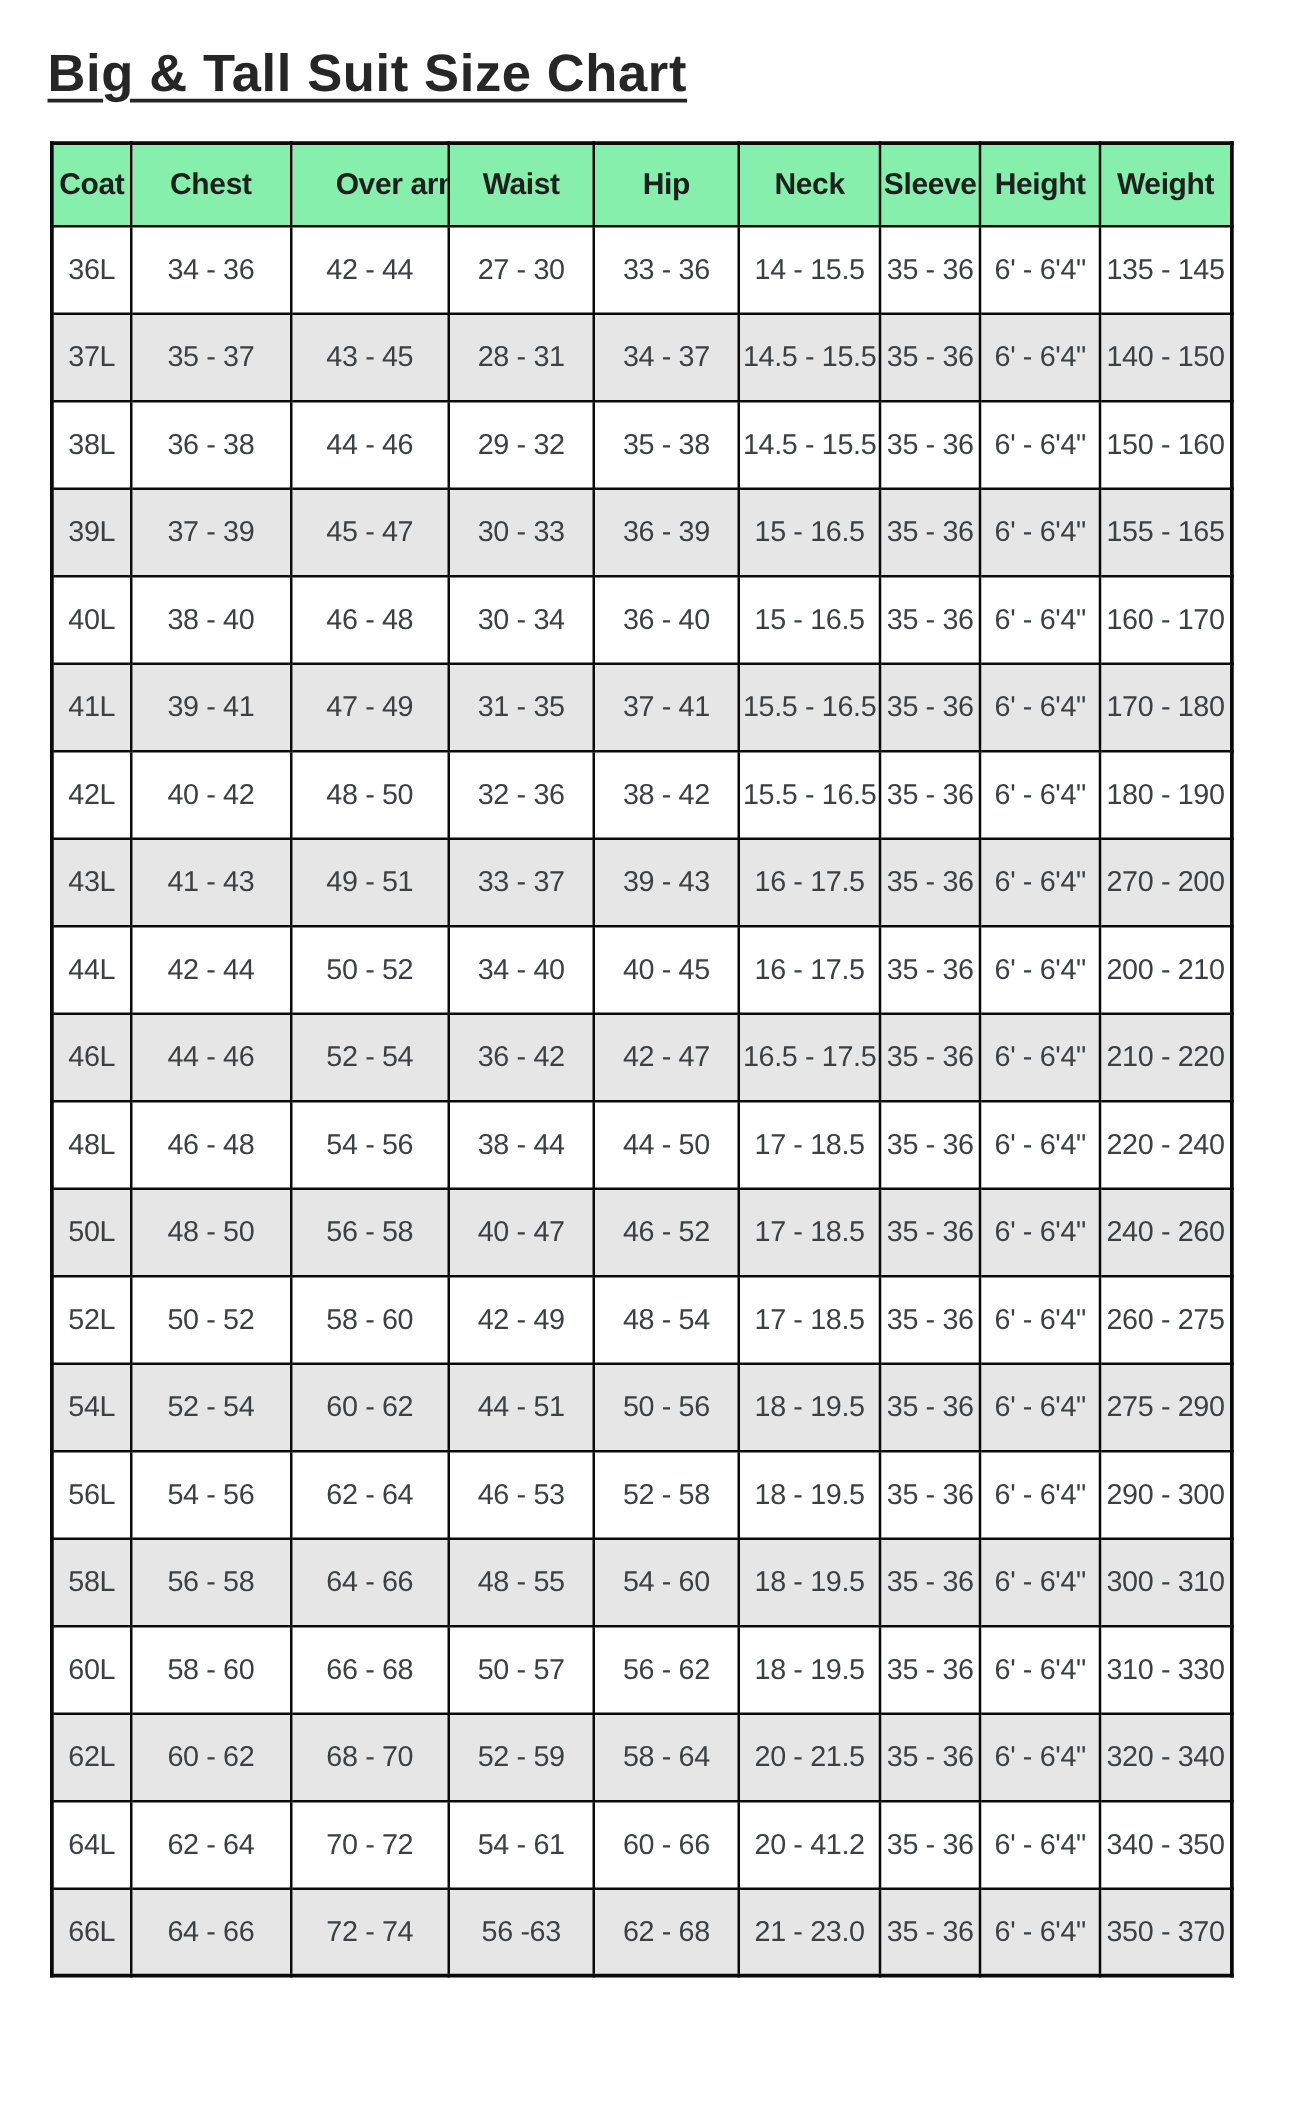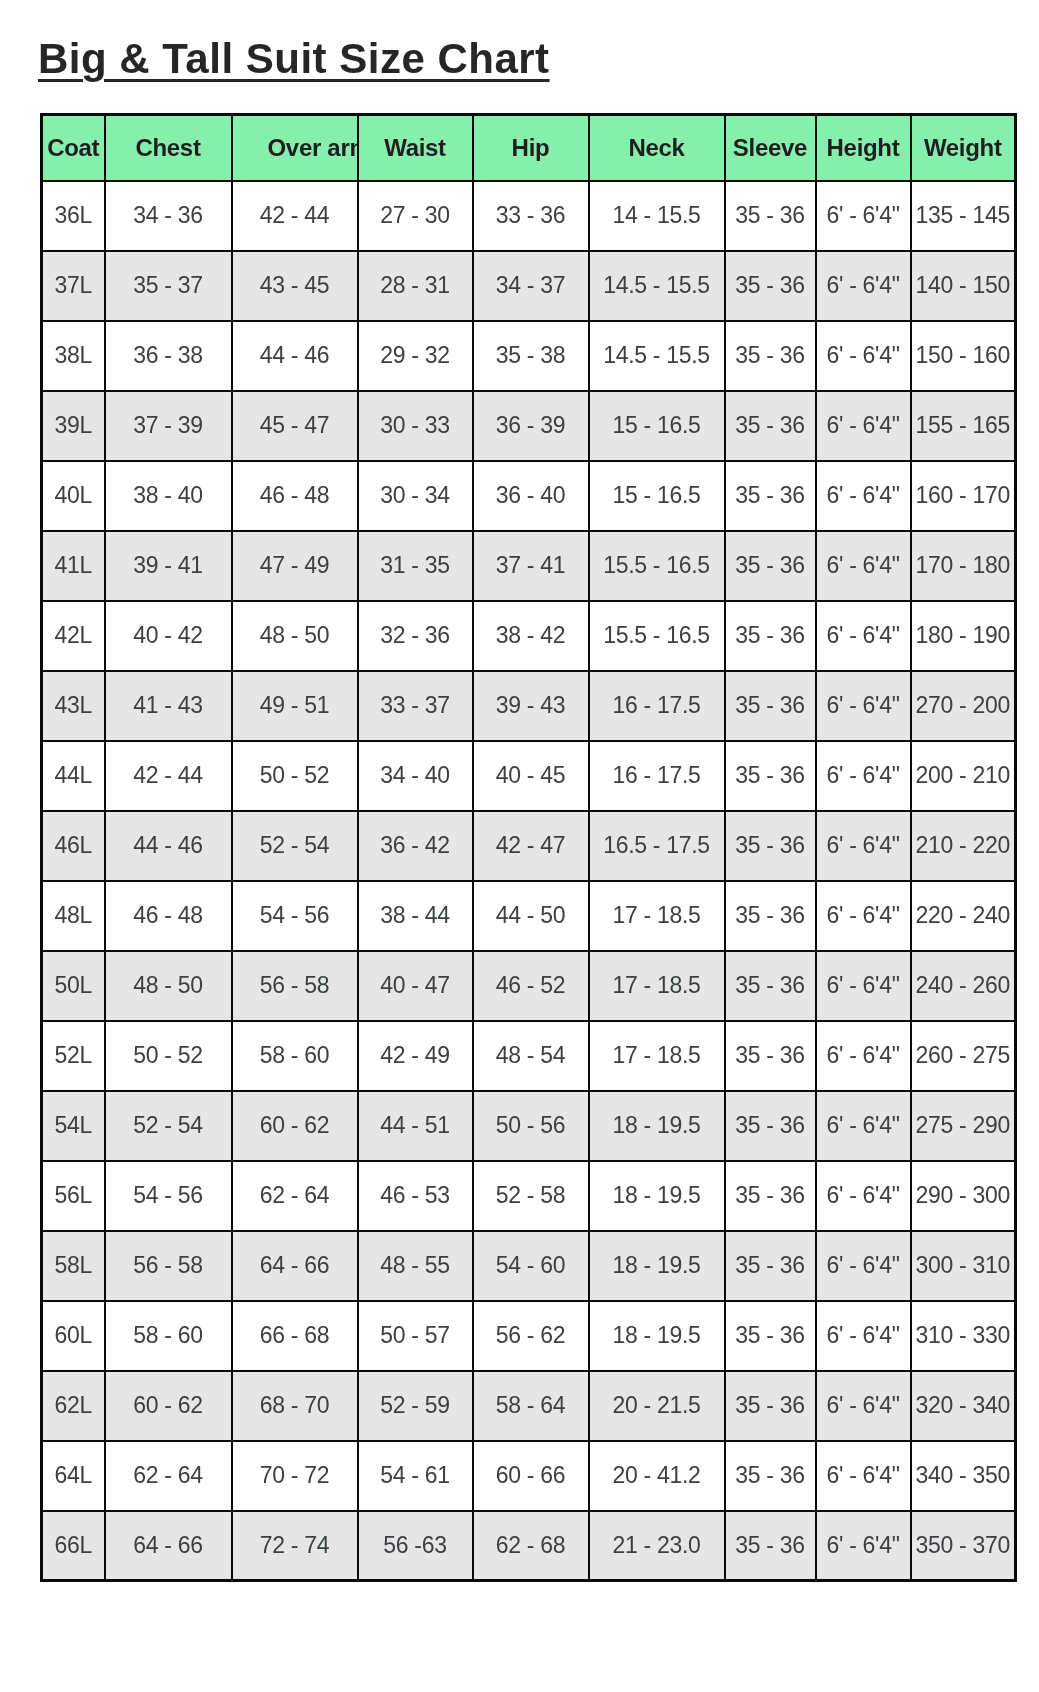--- a/index.html
+++ b/index.html
@@ -62,22 +62,22 @@
     letter-spacing: -0.3px;
   }
   tr.row-white td { background: #ffffff; }
   tr.row-gray  td { background: #e6e6e6; }
   
   table.size-chart th:nth-child(1) { width: 63px; }
   table.size-chart th:nth-child(2) { width: 127px; }
   table.size-chart th:nth-child(3) { width: 126px; padding-left: 35px; }
   table.size-chart th:nth-child(4) { width: 115px; }
   table.size-chart th:nth-child(5) { width: 116px; }
-  table.size-chart th:nth-child(6) { width: 136px; }
-  table.size-chart th:nth-child(7) { width: 91px; }
+  table.size-chart th:nth-child(6) { width: 112px; }
+  table.size-chart th:nth-child(7) { width: 80px; }
   table.size-chart th:nth-child(8) { width: 95px; }
   table.size-chart th:nth-child(9) { width: 105px; }
 </style>
 </head>
 <body>
 
 <div class="page">
   <h1 class="page-title">Big &amp; Tall Suit Size Chart</h1>
 
   <div class="table-wrap">

